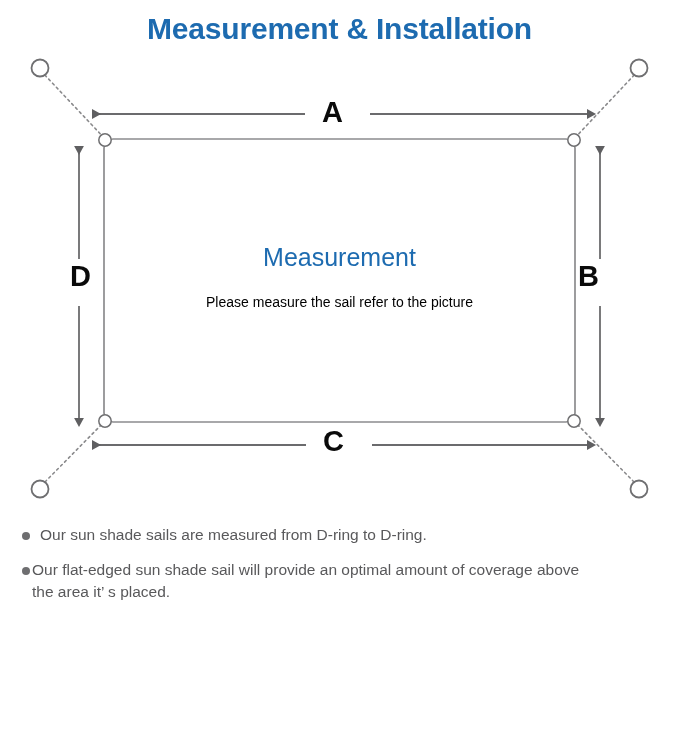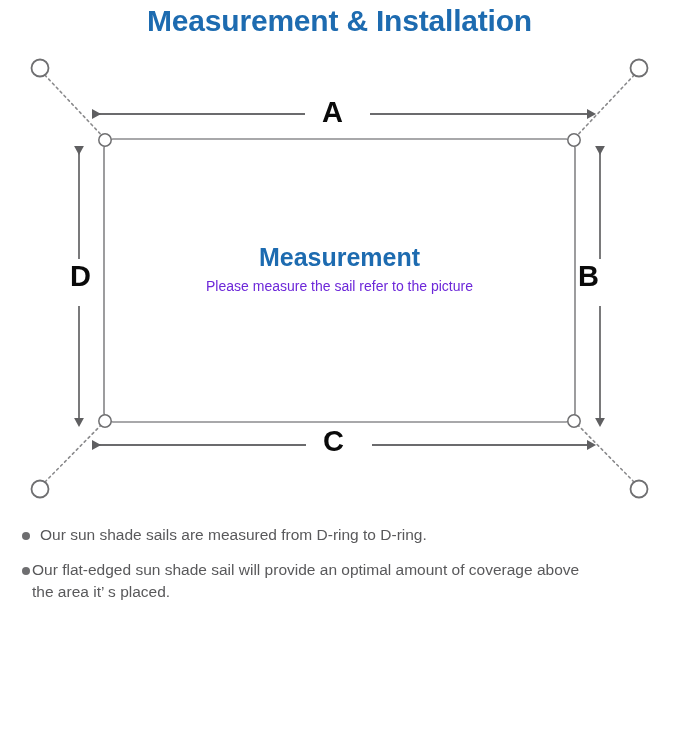--- a/index.html
+++ b/index.html
@@ -27,21 +27,21 @@
     position: absolute;
     left: 0;
     top: 0;
     width: 679px;
     text-align: center;
     font-size: 30px;
     font-weight: bold;
     color: #1d6bb0;
     letter-spacing: -0.2px;
     line-height: 38px;
-    padding-top: 2px;
+    padding-top: 10px;
     white-space: nowrap;
   }
 
   
   .diagram {
     position: absolute;
     left: 0;
     top: 46px;
     width: 679px;
     height: 470px;
@@ -54,30 +54,30 @@
   .center-label {
     position: absolute;
     left: 0;
     top: 242px;
     width: 679px;
     text-align: center;
     pointer-events: none;
   }
   .center-label .measurement-word {
     font-size: 25px;
-    font-weight: bold;
+    font-weight: normal;
     color: #1d6bb0;
     line-height: 30px;
     white-space: nowrap;
   }
   .center-label .measurement-sub {
     font-size: 14px;
-    color: #6d28d9;
+    color: #000000;
     line-height: 22px;
-    margin-top: 3px;
+    margin-top: 19px;
     white-space: nowrap;
   }
 
   
   .dim-letter {
     position: absolute;
     font-size: 29px;
     font-weight: bold;
     color: #0a0a0a;
     font-family: "Liberation Sans", sans-serif;

